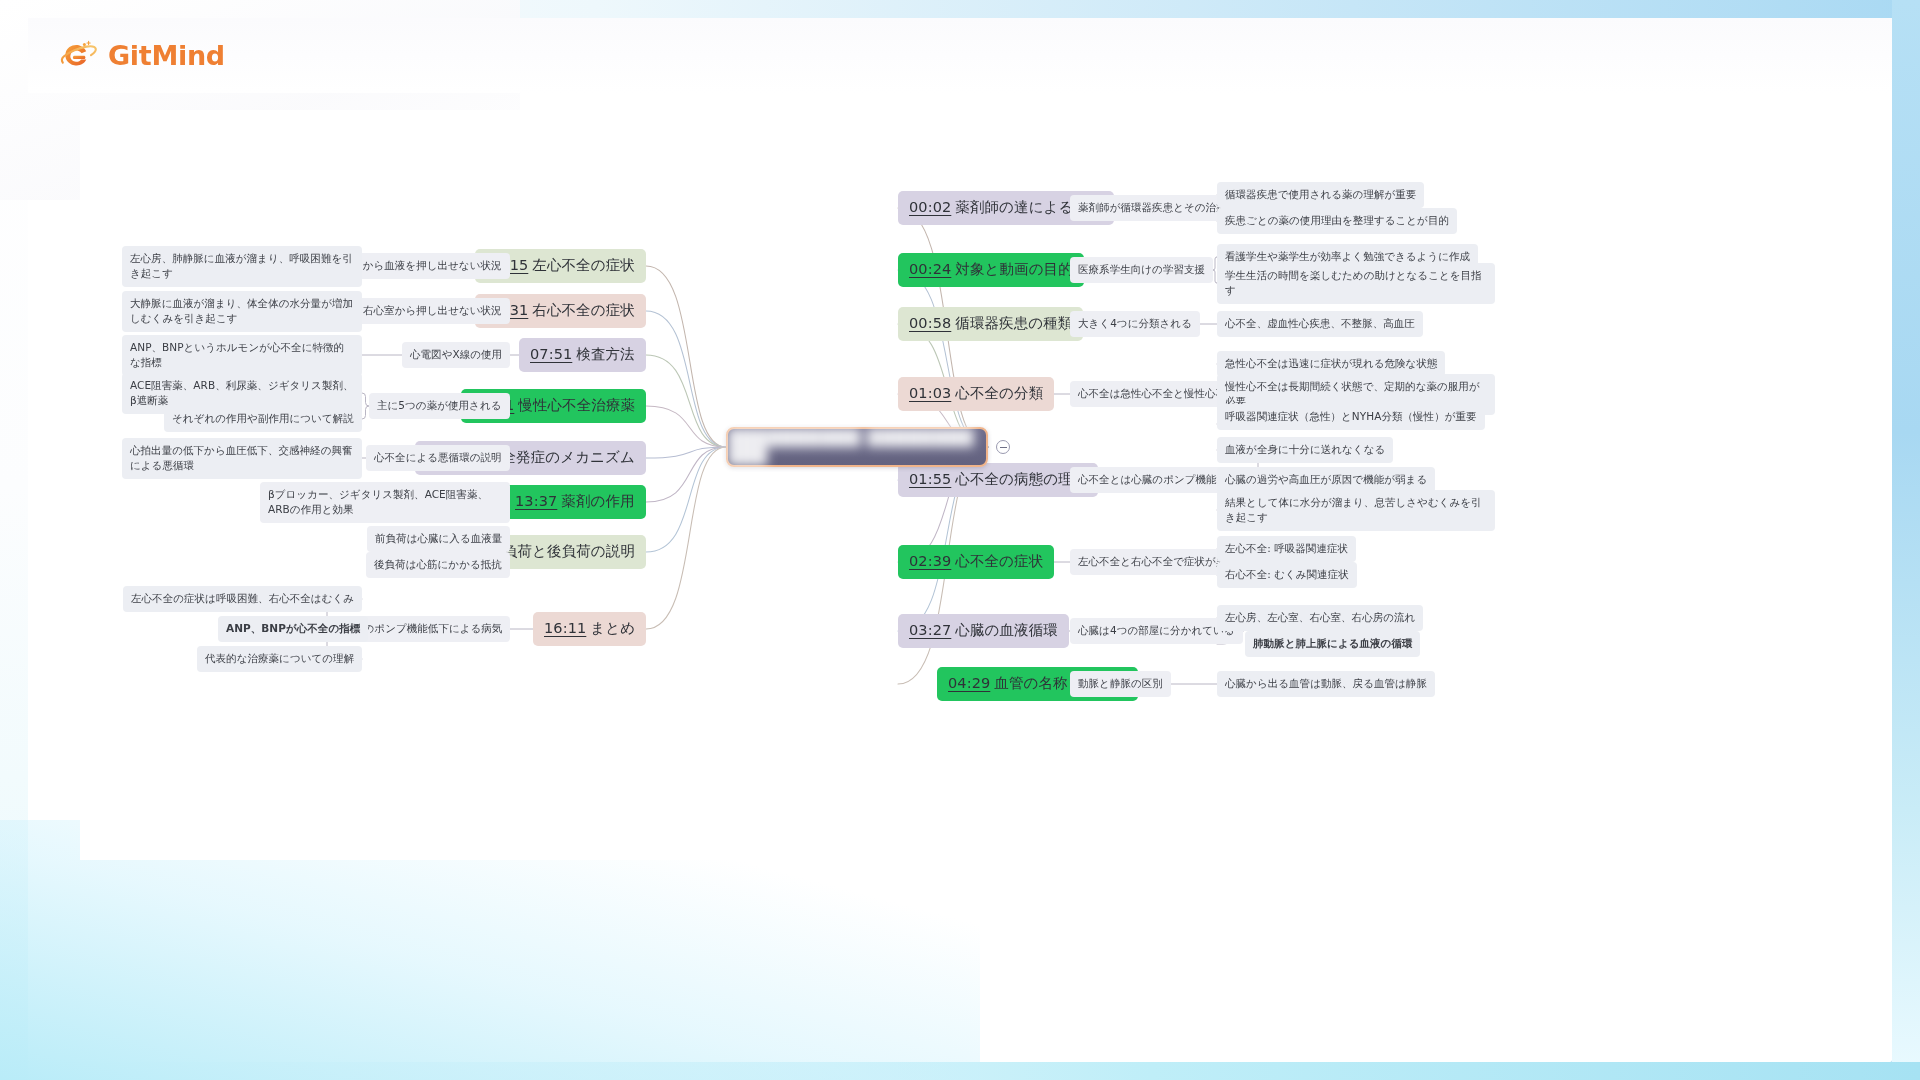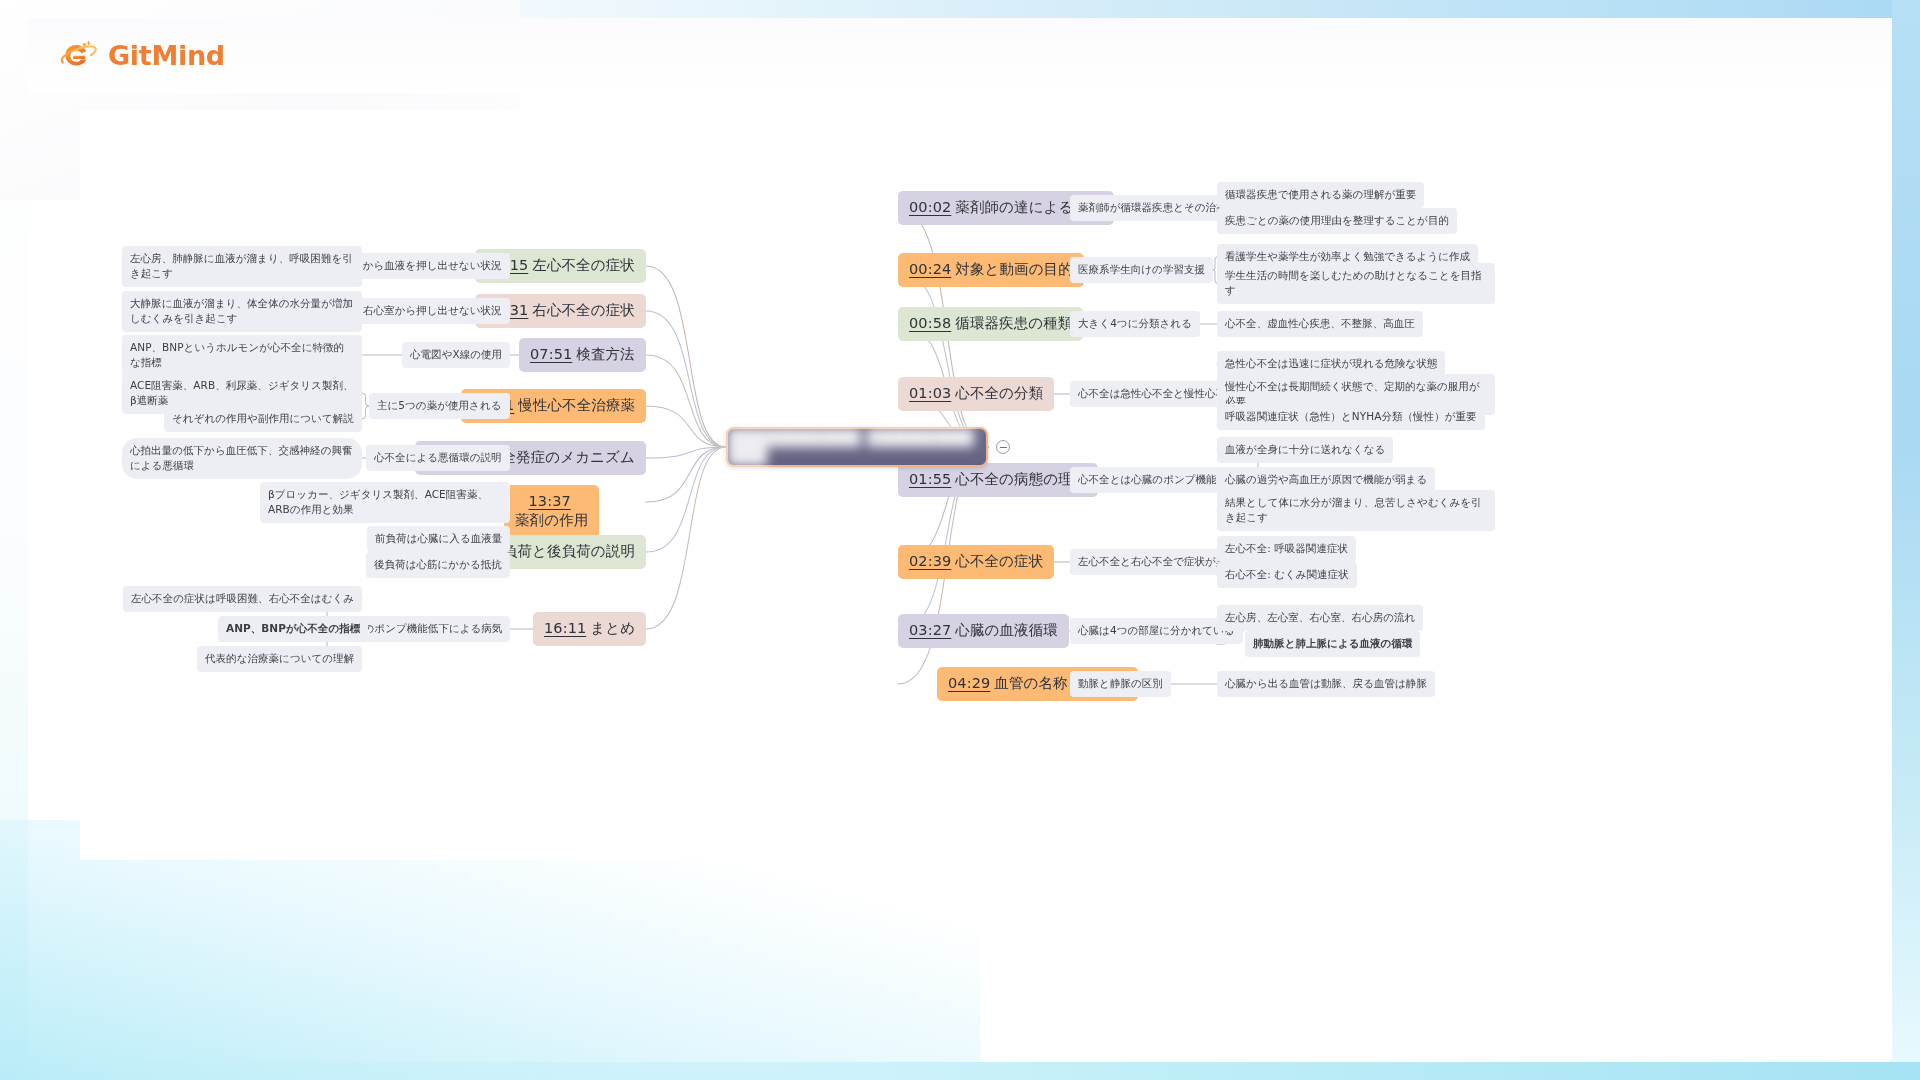--- a/index.html
+++ b/index.html
@@ -111,21 +111,21 @@
   }
   .topic .ts {
     text-decoration: underline;
     text-underline-offset: 2.5px;
     margin-right: 4px;
     font-weight: 400;
   }
   .c-green  { background: #dde6d2; }
   .c-pink   { background: #ecd9d4; }
   .c-purple { background: #d7d2e3; }
-  .c-blue   { background: #fdba74; }
+  .c-blue   { background: #22c55e; }
 
   
   .detail {
     padding: 5px 8px 6px 8px;
     border-radius: 4px;
     background: #eeeff4;
     font-size: 10.5px;
     line-height: 1.45;
     color: #3b3e45;
     letter-spacing: 0.05px;
@@ -286,22 +286,22 @@
         <div class="node detail plain" style="max-width: 240px; left: 42px; top: 180.5px;"><span>大静脈に血液が溜まり、体全体の水分量が増加しむくみを引き起こす</span></div>
         <div class="node topic c-purple" style="left: 439px; top: 227.5px;"><span class="ts">07:51</span><span>検査方法</span></div>
         <div class="node detail" style="max-width: 250px; left: 322px; top: 232px;"><span>心電図やX線の使用</span></div>
         <div class="node detail plain" style="max-width: 240px; left: 42px; top: 224.5px;"><span>ANP、BNPというホルモンが心不全に特徴的な指標</span></div>
         <div class="node topic c-blue" style="left: 381px; top: 278.5px;"><span class="ts">08:51</span><span>慢性心不全治療薬</span></div>
         <div class="node detail" style="max-width: 250px; left: 289px; top: 283px;"><span>主に5つの薬が使用される</span></div>
         <div class="node detail plain" style="max-width: 240px; left: 42px; top: 262.5px;"><span>ACE阻害薬、ARB、利尿薬、ジギタリス製剤、β遮断薬</span></div>
         <div class="node detail plain" style="max-width: 240px; left: 84px; top: 296px;"><span>それぞれの作用や副作用について解説</span></div>
         <div class="node topic c-purple" style="left: 335px; top: 330.5px;"><span class="ts">10:49</span><span>心不全発症のメカニズム</span></div>
         <div class="node detail" style="max-width: 250px; left: 286px; top: 335px;"><span>心不全による悪循環の説明</span></div>
-        <div class="node detail plain" style="max-width: 240px; left: 42px; top: 327.5px; border-radius: 15px;"><span>心拍出量の低下から血圧低下、交感神経の興奮による悪循環</span></div>
-        <div class="node topic c-blue" style="left: 424px; top: 374.5px; flex-direction: column;"><span class="ts">13:37</span><span>薬剤の作用</span></div>
+        <div class="node detail plain" style="max-width: 240px; left: 42px; top: 327.5px;"><span>心拍出量の低下から血圧低下、交感神経の興奮による悪循環</span></div>
+        <div class="node topic c-blue" style="left: 424px; top: 374.5px;"><span class="ts">13:37</span><span>薬剤の作用</span></div>
         <div class="node detail" style="max-width: 250px; left: 180px; top: 371.5px;"><span>βブロッカー、ジギタリス製剤、ACE阻害薬、ARBの作用と効果</span></div>
         <div class="node topic c-green" style="left: 351px; top: 424.5px;"><span class="ts">14:51</span><span>前負荷と後負荷の説明</span></div>
         <div class="node detail" style="max-width: 250px; left: 287px; top: 416px;"><span>前負荷は心臓に入る血液量</span></div>
         <div class="node detail" style="max-width: 250px; left: 286px; top: 442px;"><span>後負荷は心筋にかかる抵抗</span></div>
         <div class="node topic c-pink" style="left: 453px; top: 501.5px;"><span class="ts">16:11</span><span>まとめ</span></div>
         <div class="node detail" style="max-width: 250px; left: 212px; top: 506px;"><span>心不全は心臓のポンプ機能低下による病気</span></div>
         <div class="node detail plain" style="max-width: 240px; left: 43px; top: 476px;"><span>左心不全の症状は呼吸困難、右心不全はむくみ</span></div>
         <div class="node detail plain" style="max-width: 240px; left: 138px; top: 506px; font-weight: bold;"><span>ANP、BNPが心不全の指標</span></div>
         <div class="node detail plain" style="max-width: 240px; left: 117px; top: 536px;"><span>代表的な治療薬についての理解</span></div>
         <div class="node topic c-purple" style="left: 818px; top: 80.5px;"><span class="ts">00:02</span><span>薬剤師の達による紹介</span></div>

